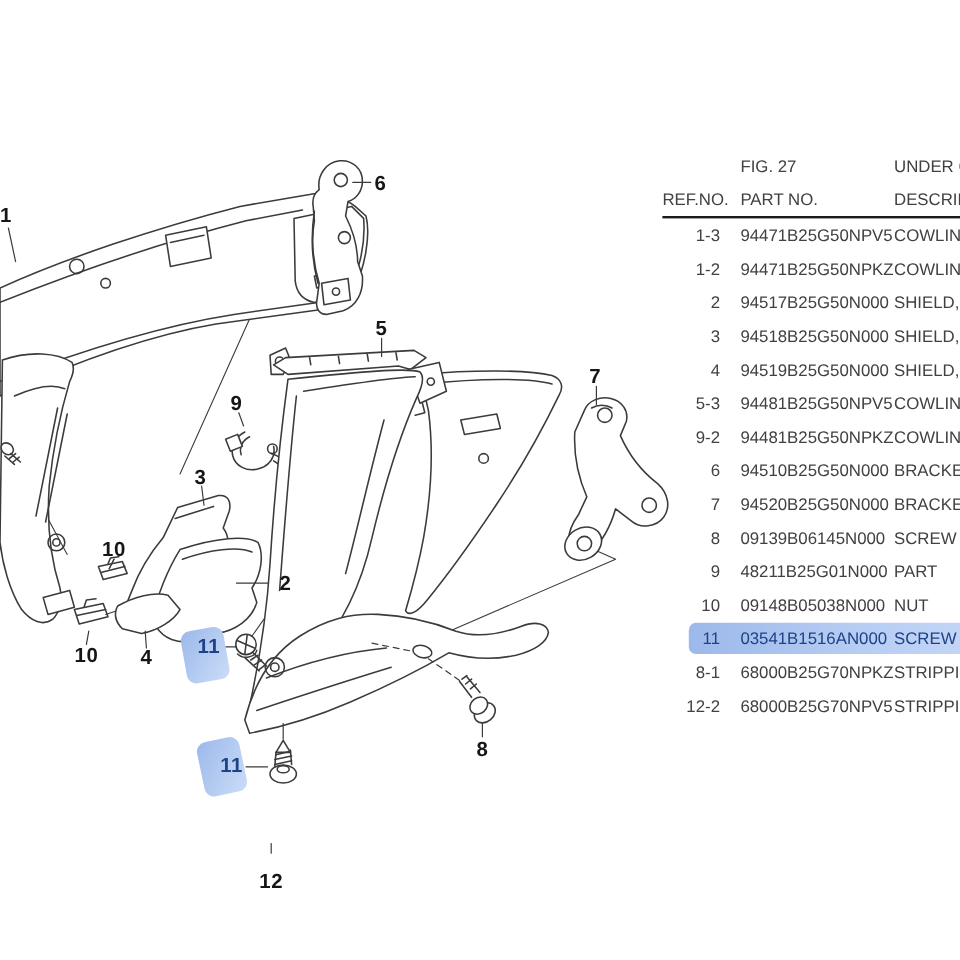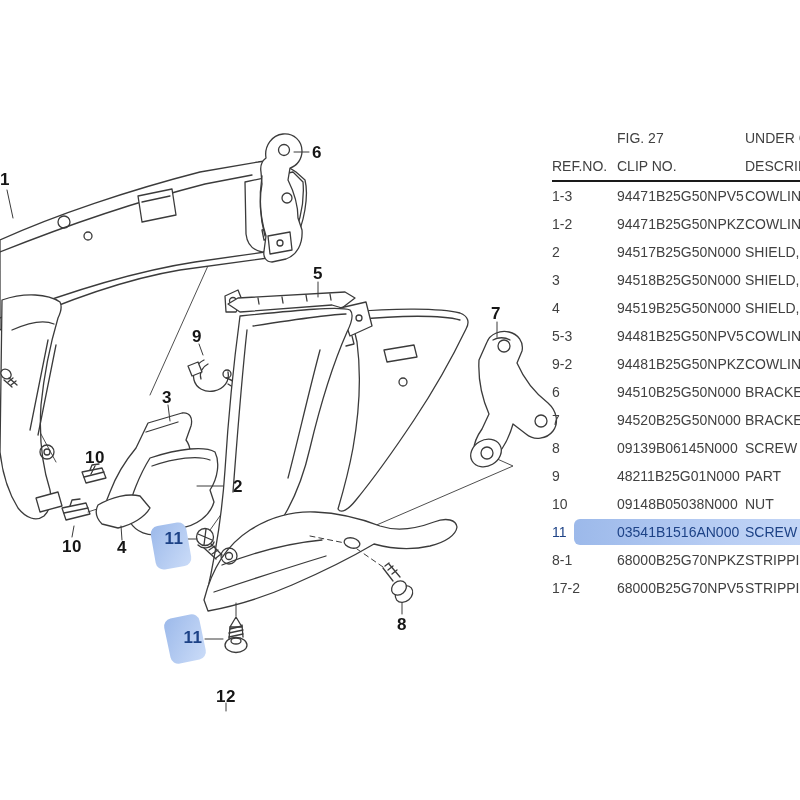--- a/index.html
+++ b/index.html
@@ -12,21 +12,21 @@
   svg.diagram{position:absolute;left:0;top:0;}
 
   
   .callout{position:absolute;transform:translate(-50%,-50%);font-size:17px;font-weight:700;
            color:var(--label);letter-spacing:.5px;z-index:3;}
   .callout.hl{color:var(--hl-text);}
 
   
   .ptable{position:absolute;left:552px;top:124px;width:400px;font-size:14px;color:#414141;z-index:2;}
   .trow{height:28px;display:flex;align-items:center;white-space:nowrap;position:relative;isolation:isolate;}
-  .c-ref{width:48px;text-align:left;flex:none;}
+  .c-ref{width:48px;text-align:right;flex:none;}
   .c-part{margin-left:17px;width:128px;flex:none;}
   .c-desc{flex:none;}
   .rule{border-top:2px solid #1a1a1a;height:0;}
   .trow.hl{color:var(--hl-text);}
   .trow.hl::before{content:"";position:absolute;left:22px;right:-60px;top:1px;bottom:1px;
      border-radius:6px;z-index:-1;
      background:linear-gradient(90deg,var(--hl-a) 0%,#b9cef4 35%,var(--hl-b) 70%,#d9e5fa 100%);}
 </style>
 </head>
 <body>
@@ -234,32 +234,32 @@
   <div class="callout" style="left: 122px; top: 548px;">4</div>
 
   <div class="callout" style="left: 72px; top: 547px;">10</div>
 
   <div class="callout hl" style="left: 174px; top: 539px;">11</div>
 
   <div class="callout hl" style="left: 193px; top: 638px;">11</div>
 
   <div class="callout" style="left: 402px; top: 625px;">8</div>
 
-  <div class="callout" style="left: 226px; top: 697px;">12</div>
+  <div class="callout" style="left: 226px; top: 735px;">12</div>
 </div>
 
   <div class="ptable">
     <div class="trow">
       <span class="c-ref"></span>
       <span class="c-part">FIG. 27</span>
       <span class="c-desc">UNDER COWLING</span>
     </div>
     <div class="trow">
       <span class="c-ref">REF.NO.</span>
-      <span class="c-part">CLIP NO.</span>
+      <span class="c-part">PART NO.</span>
       <span class="c-desc">DESCRIPTION</span>
     </div>
     <div class="rule"></div>
     <div id="rows">
   <div class="trow">
     <span class="c-ref">1-3</span>
     <span class="c-part">94471B25G50NPV5</span>
     <span class="c-desc">COWLING</span>
   </div>
 
@@ -335,20 +335,20 @@
     <span class="c-desc">SCREW</span>
   </div>
 
   <div class="trow">
     <span class="c-ref">8-1</span>
     <span class="c-part">68000B25G70NPKZ</span>
     <span class="c-desc">STRIPPING</span>
   </div>
 
   <div class="trow">
-    <span class="c-ref">17-2</span>
+    <span class="c-ref">12-2</span>
     <span class="c-part">68000B25G70NPV5</span>
     <span class="c-desc">STRIPPING</span>
   </div>
 </div>
   </div>
 
 </div>
 
 </body></html>

